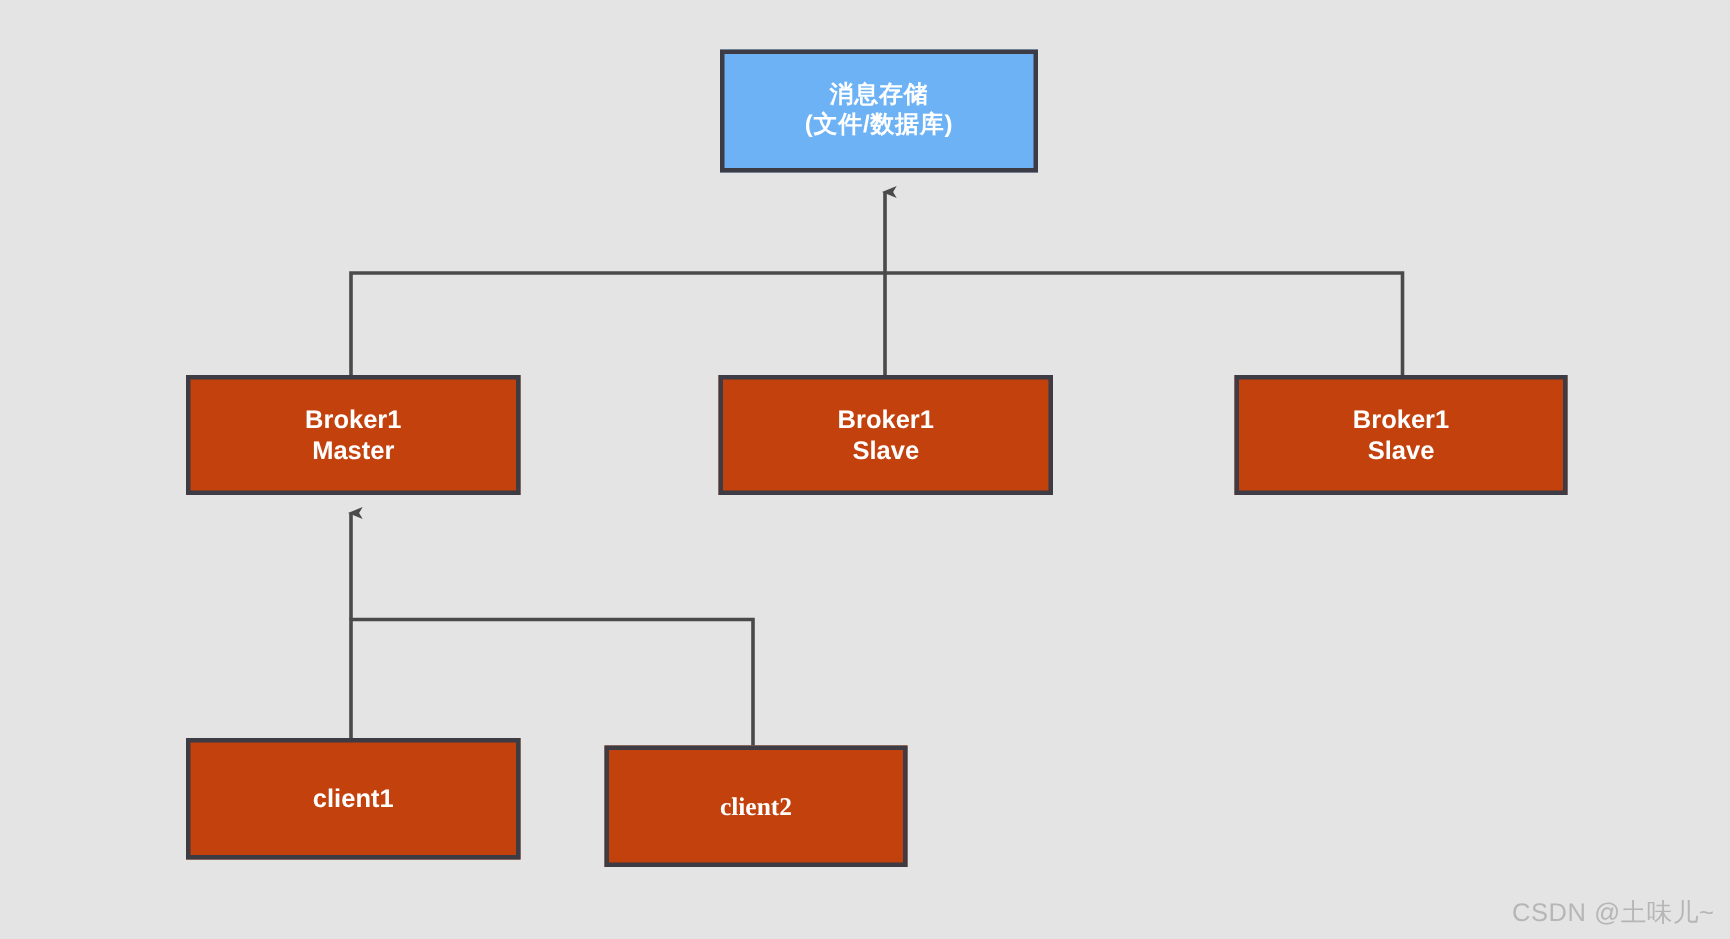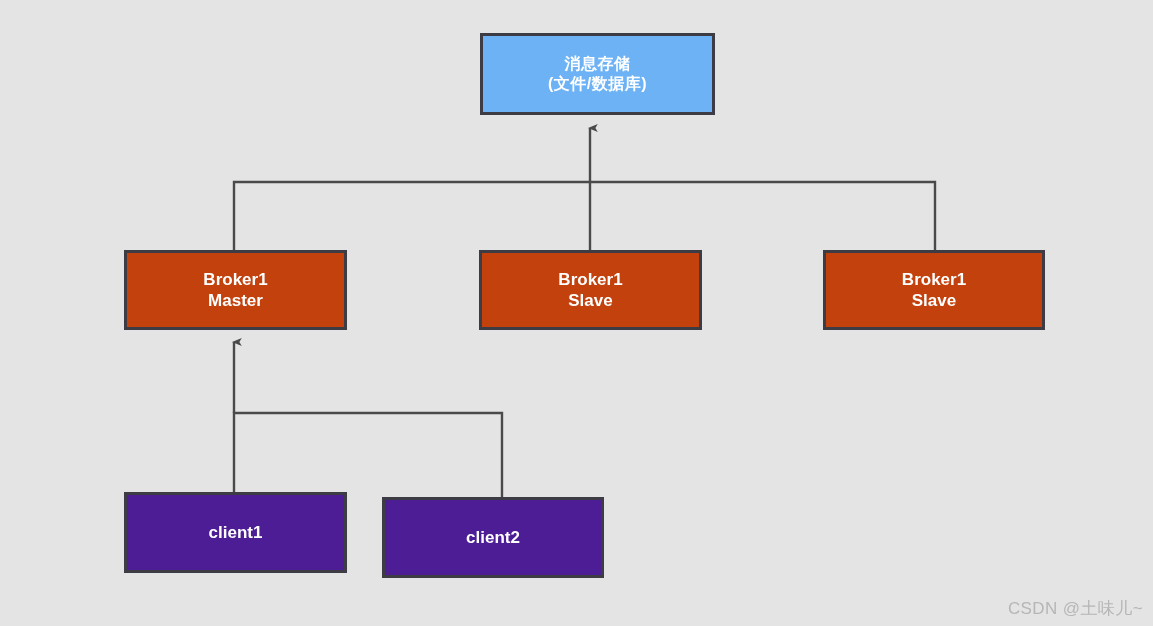--- a/index.html
+++ b/index.html
@@ -44,21 +44,21 @@
   .node.storage {
     background: #6cb2f5;
     font-size: 16px;
     letter-spacing: 0.5px;
   }
   .node.broker {
     background: #c2410c;
     font-size: 17px;
   }
   .node.client {
-    background: #4c1d95;
+    background: #c2410c;
     font-size: 17px;
   }
   .node-line {
     display: block;
     white-space: nowrap;
   }
   #watermark {
     position: absolute;
     right: 10px;
     bottom: 6px;
@@ -87,21 +87,21 @@
       <line x1="590" y1="250" x2="590" y2="182" stroke="#4a4a4a" stroke-width="2.4"></line>
       <line x1="590" y1="182" x2="590" y2="128" stroke="#4a4a4a" stroke-width="2.4" marker-end="url(#arrowUp)"></line>
     </g>
 
     <g>
       <path d="M234,492 L234,413 L502,413 L502,497" fill="none" stroke="#4a4a4a" stroke-width="2.4"></path>
       <line x1="234" y1="413" x2="234" y2="342" stroke="#4a4a4a" stroke-width="2.4" marker-end="url(#arrowUp)"></line>
     </g>
   </svg>
 
-  <div class="node storage" style="left:480px; top:33px; width:235px; height:82px;">
+  <div class="node storage" style="left:480px; top:33px; width:212px; height:82px;">
     <span class="node-line">消息存储</span>
     <span class="node-line">(文件/数据库)</span>
   </div>
 
   <div class="node broker" style="left:124px; top:250px; width:223px; height:80px;">
     <span class="node-line">Broker1</span>
     <span class="node-line">Master</span>
   </div>
 
   <div class="node broker" style="left:479px; top:250px; width:223px; height:80px;">
@@ -111,19 +111,19 @@
 
   <div class="node broker" style="left:823px; top:250px; width:222px; height:80px;">
     <span class="node-line">Broker1</span>
     <span class="node-line">Slave</span>
   </div>
 
   <div class="node client" style="left:124px; top:492px; width:223px; height:81px;">
     <span class="node-line">client1</span>
   </div>
 
-  <div class="node client" style="left:382px; top:497px; width:222px; height:81px;">
+  <div class="node client" style="left:403px; top:497px; width:202px; height:81px;font-family:Liberation Serif, serif;">
     <span class="node-line">client2</span>
   </div>
 
   <div id="watermark">CSDN @土味儿~</div>
 
 </div>
 
 </body></html>

